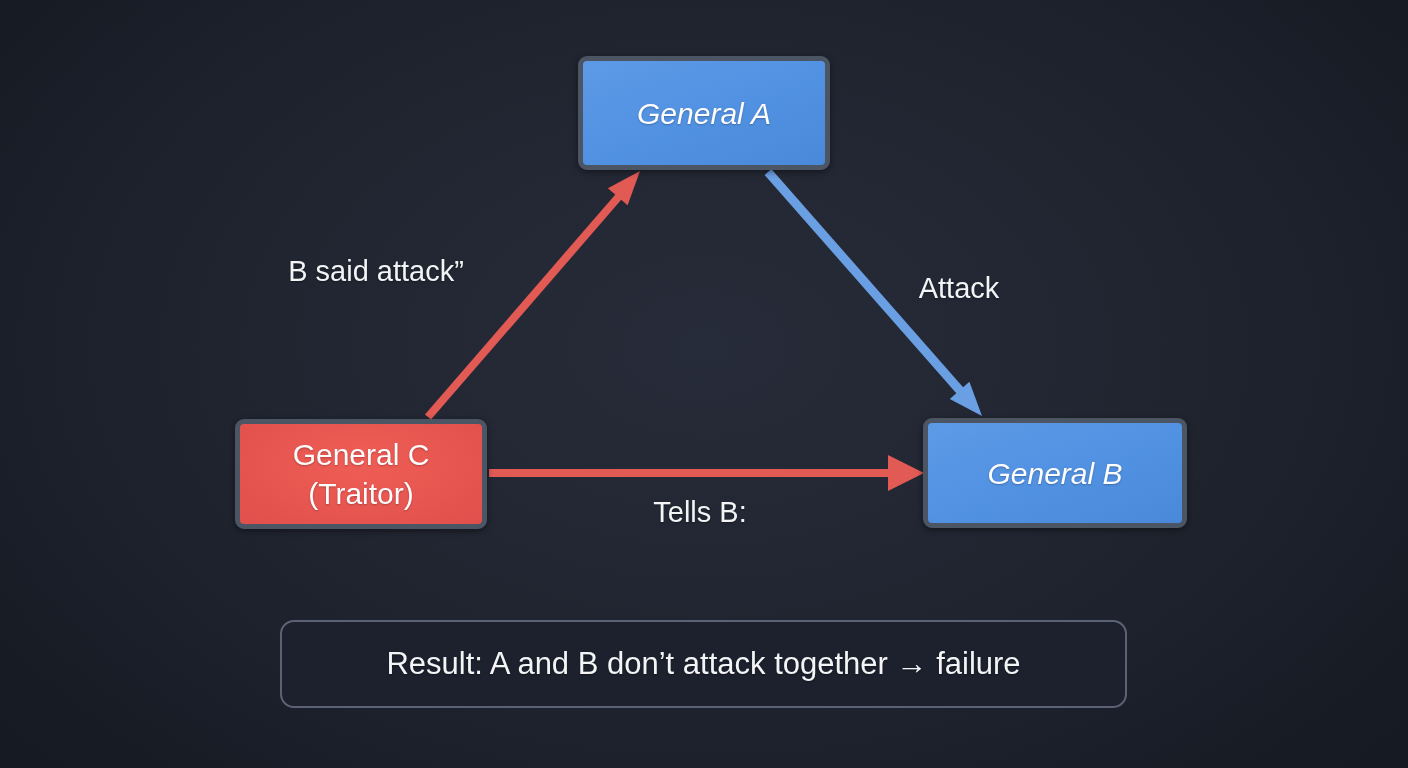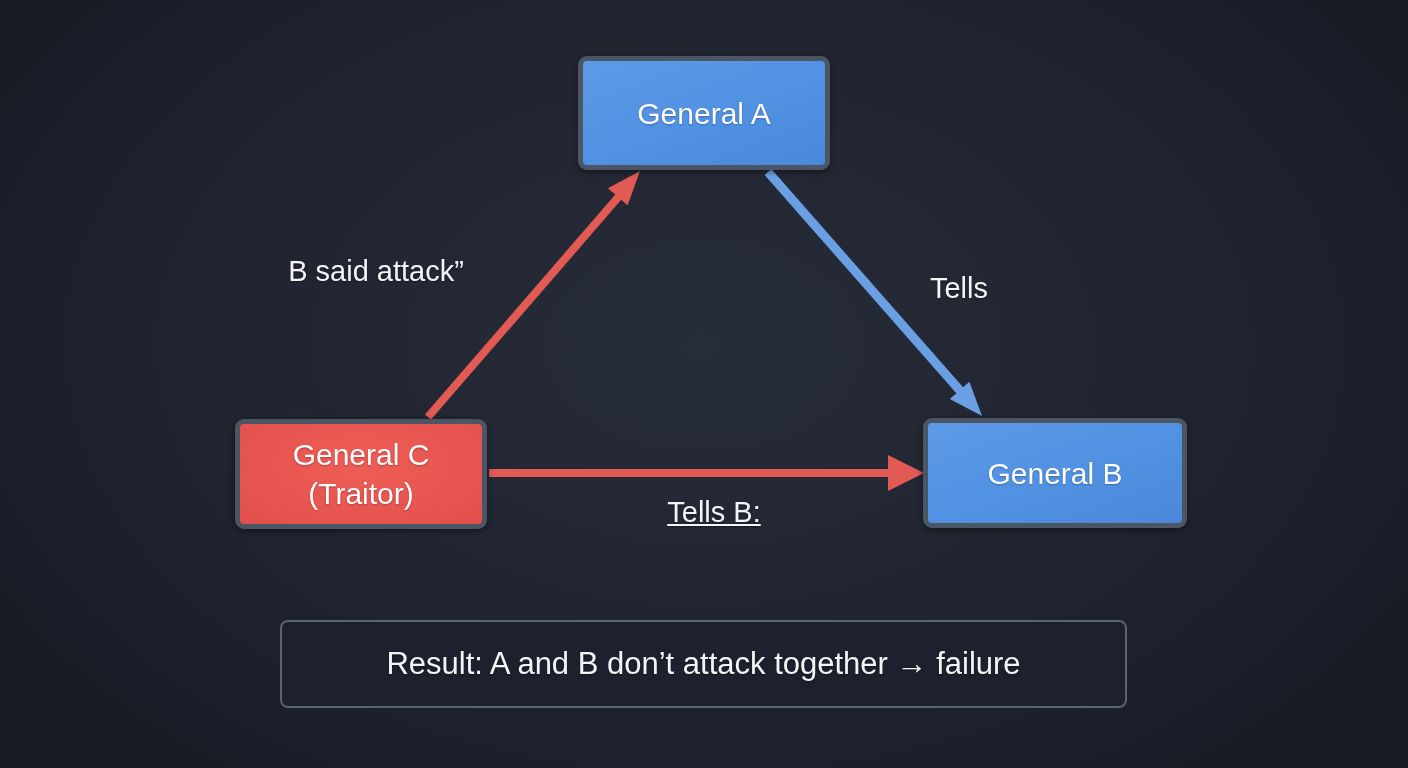--- a/index.html
+++ b/index.html
@@ -46,45 +46,46 @@
     border-radius: 9px;
     font-size: 30px;
     line-height: 1.3;
     text-align: center;
     color: #fdfdfe;
     text-shadow: 0 1px 2px rgba(0,0,0,0.25);
     box-shadow: 0 2px 6px rgba(0,0,0,0.45);
   }
   .node-blue {
     background: linear-gradient(160deg, #5d9ae6 0%, var(--node-blue) 55%, #4a89da 100%);
+    font-style: italic;
   }
   .node-red {
     background: radial-gradient(ellipse at 50% 40%, #ee5d55 0%, var(--node-red) 60%, #e04f4b 100%);
   }
   #node-general-a { left: 578px; top: 56px;  width: 252px; height: 114px; }
   #node-general-c { left: 235px; top: 419px; width: 252px; height: 110px; }
   #node-general-b { left: 923px; top: 418px; width: 264px; height: 110px; }
   .edge-label {
     position: absolute;
     text-align: center;
     font-size: 29px;
     line-height: 41px;
     color: var(--text);
     text-shadow: 0 1px 2px rgba(0,0,0,0.35);
     white-space: nowrap;
   }
   #label-c-to-a { left: 230px; top: 251px; width: 292px; }
   #label-a-to-b { left: 859px; top: 268px; width: 200px; }
-  #label-c-to-b { left: 504px; top: 492px; width: 420px; text-decoration: underline; }
+  #label-c-to-b { left: 490px; top: 492px; width: 420px; }
   .result-box {
     position: absolute;
     left: 280px; top: 620px;
     width: 847px; height: 88px;
     border: 2px solid var(--result-border);
-    border-radius: 8px;
+    border-radius: 14px;
     background: var(--result-bg);
     display: flex;
     align-items: center;
     justify-content: center;
     font-size: 31px;
     color: var(--text);
     text-shadow: 0 1px 2px rgba(0,0,0,0.35);
   }
 </style>
 </head>
@@ -121,21 +122,21 @@
 
   <div class="node node-blue" id="node-general-b">
     <span>General B</span>
   </div>
 
   <div class="edge-label" id="label-c-to-a">
     <div>B said attack”</div>
   </div>
 
   <div class="edge-label" id="label-a-to-b">
-    <div>Tells</div>
+    <div>Attack</div>
   </div>
 
   <div class="edge-label" id="label-c-to-b">
     <div>Tells B:</div>
   </div>
 
   <div class="result-box">
     <span>Result: A and B don’t attack together → failure</span>
   </div>
 

